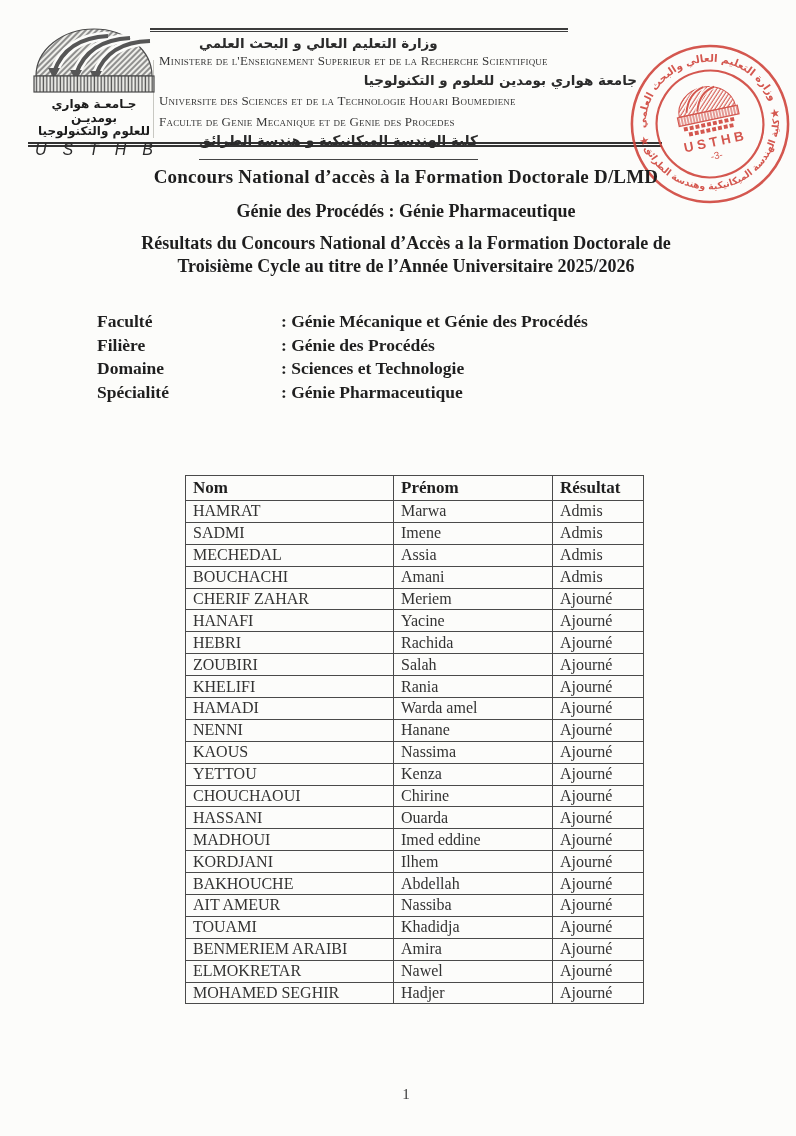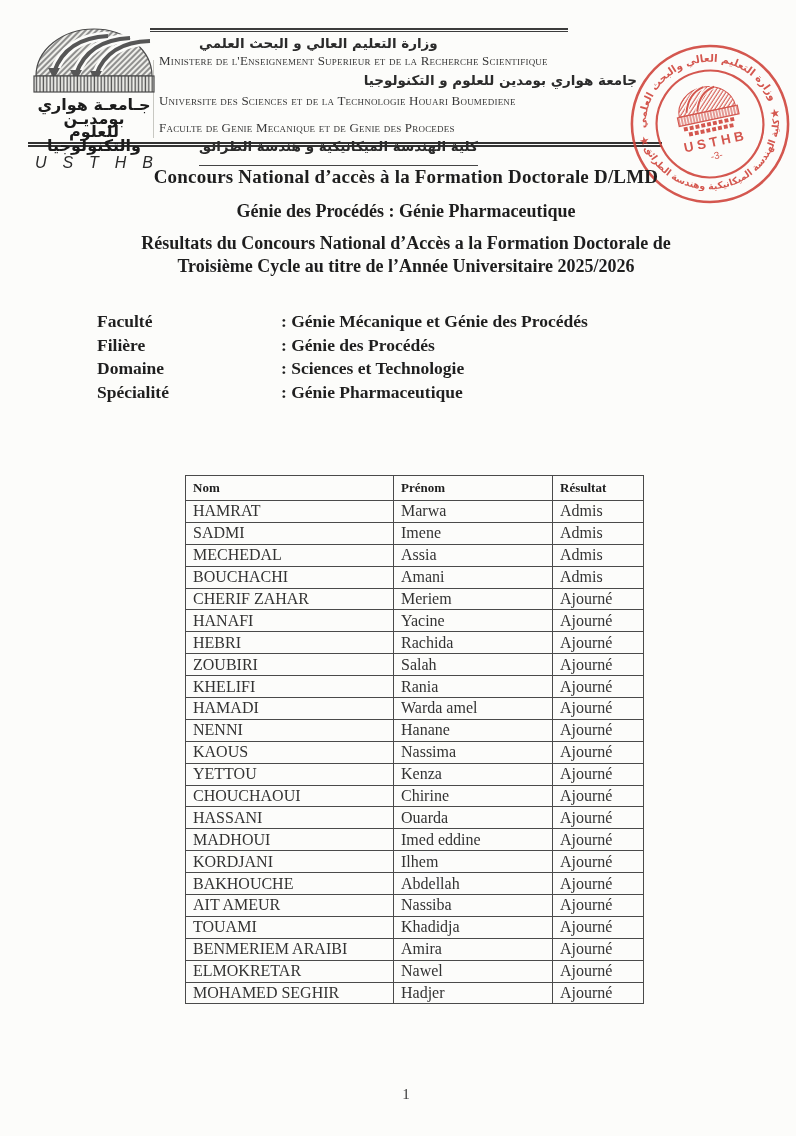--- a/index.html
+++ b/index.html
@@ -15,33 +15,33 @@
     position:absolute; left:150px; top:28px; width:418px; height:4px;
     border-top:2px solid #3c3c3c; border-bottom:1px solid #3c3c3c;
   }
   .rule-bottom {
     position:absolute; left:28px; top:142px; width:634px; height:5px;
     border-top:2px solid #333; border-bottom:2px solid #333;
   }
   .vline { position:absolute; left:153px; top:60px; width:1px; height:78px; background:#c8c8c2; }
 
   .logo { position:absolute; left:32px; top:26px; width:124px; text-align:center; }
-  .logo-ar { font-family:"DejaVu Sans", sans-serif; font-weight:700; font-size:16px;
+  .logo-ar { font-family:"DejaVu Sans", sans-serif; font-weight:700; font-size:12px;
              line-height:13.5px; color:#1c1c1c; }
   .logo-acronym { font-family:"Liberation Sans", sans-serif; font-style:italic;
                   font-size:16px; color:#2a2a2a; letter-spacing:0; margin-top:2px;
                   display:flex; justify-content:space-between; padding:0 3px; }
 
   .letterhead { position:absolute; left:159px; top:34px; width:478px; }
   .lh-ar { font-family:"DejaVu Sans", sans-serif; font-size:13.5px; font-weight:600;
            color:#2b2b2b; line-height:19px;margin-left:40px; }
   .lh-fr { font-variant:small-caps; font-size:13px; color:#373737; line-height:15px;
            letter-spacing:0.2px; }
   .lh-ar.underline span { border-bottom:1px solid #444; padding-bottom:11px; }
-  .mt2{margin-top:2px;} .mt3{margin-top:3px;} .mt4{margin-top:12px;}
+  .mt2{margin-top:2px;} .mt3{margin-top:3px;} .mt4{margin-top:6px;}
 
   
   .stamp { position:absolute; left:626px; top:40px; width:168px; height:168px;
            transform:rotate(-12deg); opacity:0.88; pointer-events:none; }
 
   
   .title { position:absolute; left:8px; width:796px; text-align:center; font-weight:bold; color:#1e1e1e; }
   .t1 { top:166px; font-size:19px; letter-spacing:0.2px; }
   .t2 { top:201px; font-size:18px; }
   .t3 { top:232px; font-size:18px; line-height:23px; }
@@ -49,21 +49,21 @@
   
   .info { position:absolute; left:97px; top:310px; font-size:17.5px; font-weight:bold; color:#1f1f1f; }
   .info-row { display:flex; line-height:23.5px;gap:36px; }
   .info-label { width:148px; }
 
   
   table.results { position:absolute; left:185px; top:475px; border-collapse:collapse;
                   font-size:16px; color:#333; }
   .results th, .results td { border:1px solid #4a4a4a; padding:0 7px; text-align:left;
                              white-space:nowrap; }
-  .results th { font-weight:bold; font-size:13px; color:#1f1f1f; height:25px; }
+  .results th { font-weight:bold; font-size:17px; color:#1f1f1f; height:25px; }
   .results td { height:21.9px; line-height:20px; }
   .col-nom{width:208px;} .col-prenom{width:159px;} .col-res{width:91px;}
 
   .pageno { position:absolute; top:1086px; left:8px; width:796px; text-align:center;
             font-size:15px; color:#3a3a3a; }
 </style>
 </head>
 <body>
 
 <div class="page">

